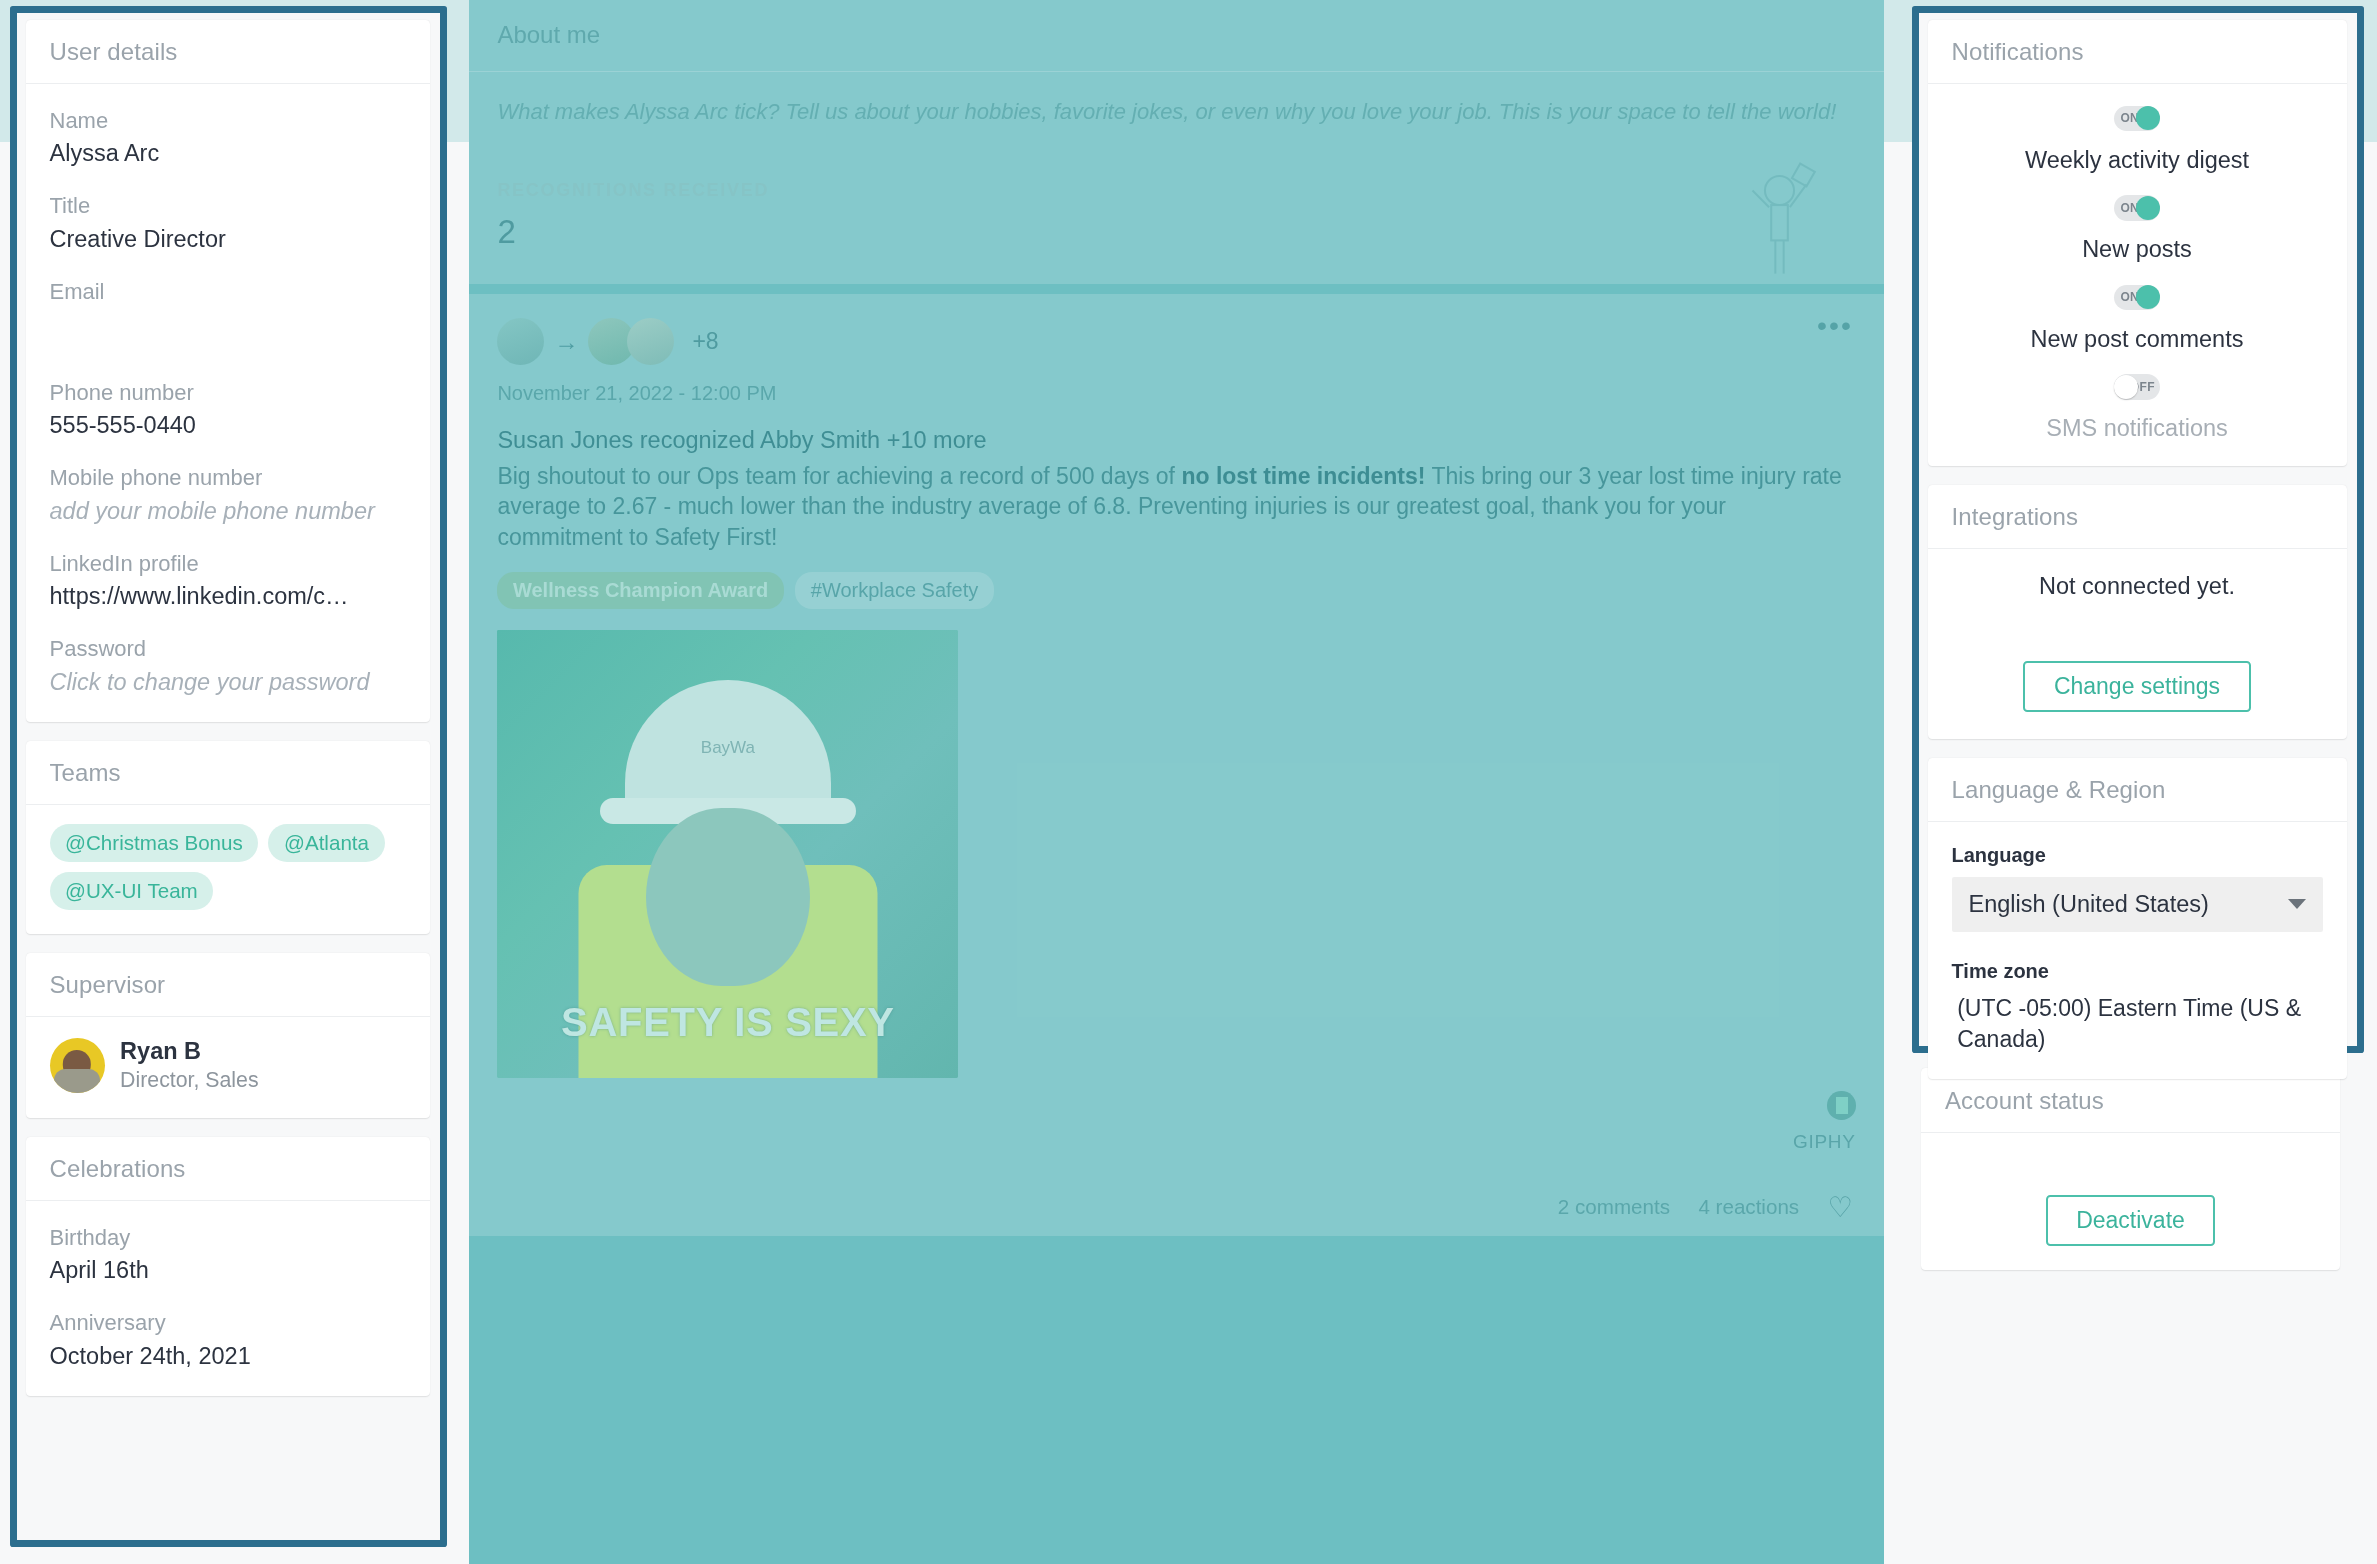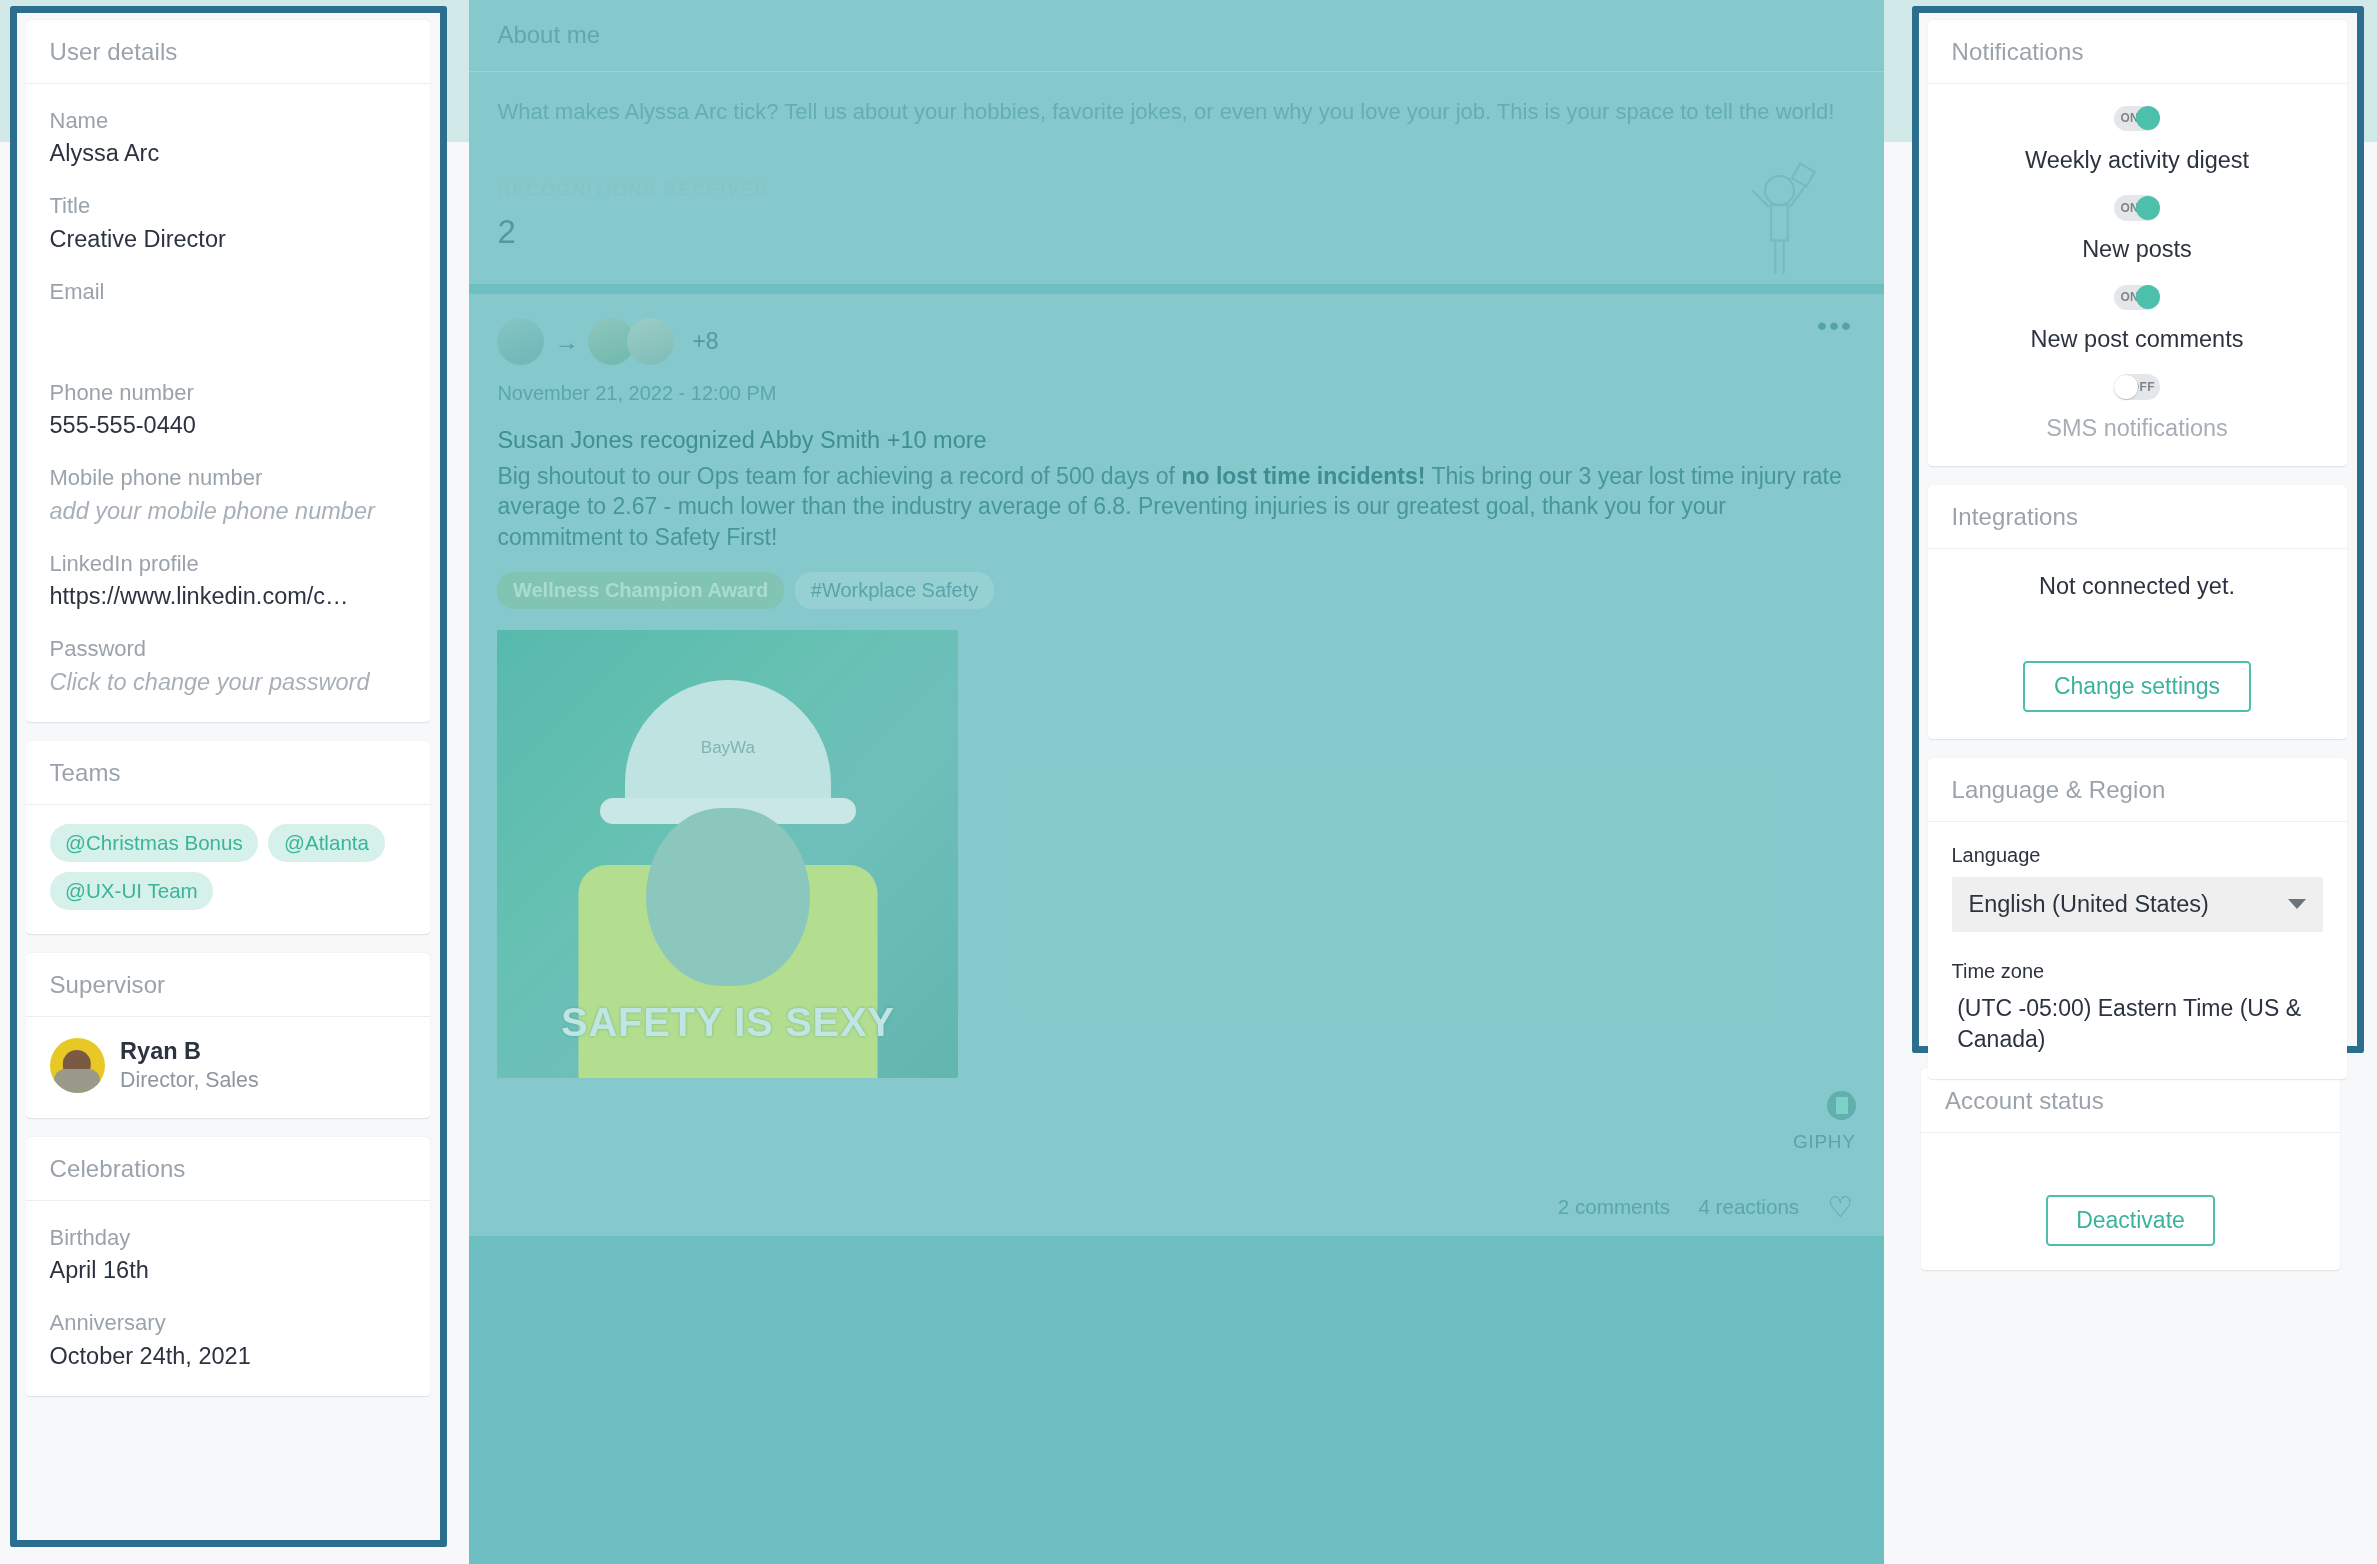--- a/index.html
+++ b/index.html
@@ -89,37 +89,37 @@
   .tgl-label { font-size:23.5px; color:#2c3340; }
   .tgl-label.dim { color:#a7aeb5; }
 
   .integ-body { padding:24px 24px 27px 24px; text-align:center; }
   .integ-msg { font-size:23.5px; color:#2c3340; margin-bottom:20px; }
   .btn-outline {
     display:inline-block; border:2.1px solid #4cc0ab; color:#3bb39c; background:#fff;
     border-radius:4.3px; padding:10px 28.4px; font-size:23px;margin-top:41px;
   }
 
-  .sub-label { font-size:20px; color:#2c3340; font-weight:400; margin-bottom:10px; }
+  .sub-label { font-size:20px; color:#2c3340; font-weight:700; margin-bottom:10px; }
   .select-box {
     background:#efefef; border-radius:2.1px; padding:14.2px 17px;
     display:flex; align-items:center; justify-content:space-between;
     font-size:23.5px; color:#2c3340;
   }
   .caret { width:0;height:0;border-left:9.2px solid transparent;border-right:9.2px solid transparent;border-top:10px solid #6b737b; margin-left:12.8px; }
   .tz-value { font-size:23px; color:#2c3340; line-height:1.35; padding-left:5.7px; }
 
   
   .mid { position:absolute; left:469px; top:0; width:1415px; height:1236px; overflow:hidden; }
   .mid-card { background:rgba(255,255,255,.17); margin:0 0 10px 0; }
   .mid-head {
     padding:21.3px 28.4px 21.3px 28.4px; font-size:24px; color:#5fa9ad;
     border-bottom:0.7px solid rgba(255,255,255,.18);
   }
-  .mid-about { padding:27px 28.4px 31px 28.4px; font-size:22px; color:#64afb2; }
+  .mid-about { padding:27px 28.4px 31px 28.4px; font-size:22px; color:#64afb2; font-style:italic; }
 
   .rec-block { padding:24px 28.4px 33px 28.4px; position:relative; }
   .rec-label { font-size:18px; letter-spacing:1.7px; color:#86c4c6; font-weight:600; }
   .rec-count { font-size:33px; color:#4f9ba0; margin-top:12.8px; }
   .rec-illus { position:absolute; right:51px; top:-7.1px; width:107px; height:135px; opacity:.30; }
 
   .post { background:rgba(255,255,255,.17); position:relative; }
   .post-top { padding:24px 28.4px 0 28.4px; }
   .ava-row { display:flex; align-items:center; gap:10px; }
   .ava { width:47px;height:47px;border-radius:50%; flex:none; background:#7fc3c2; overflow:hidden; position:relative;}

